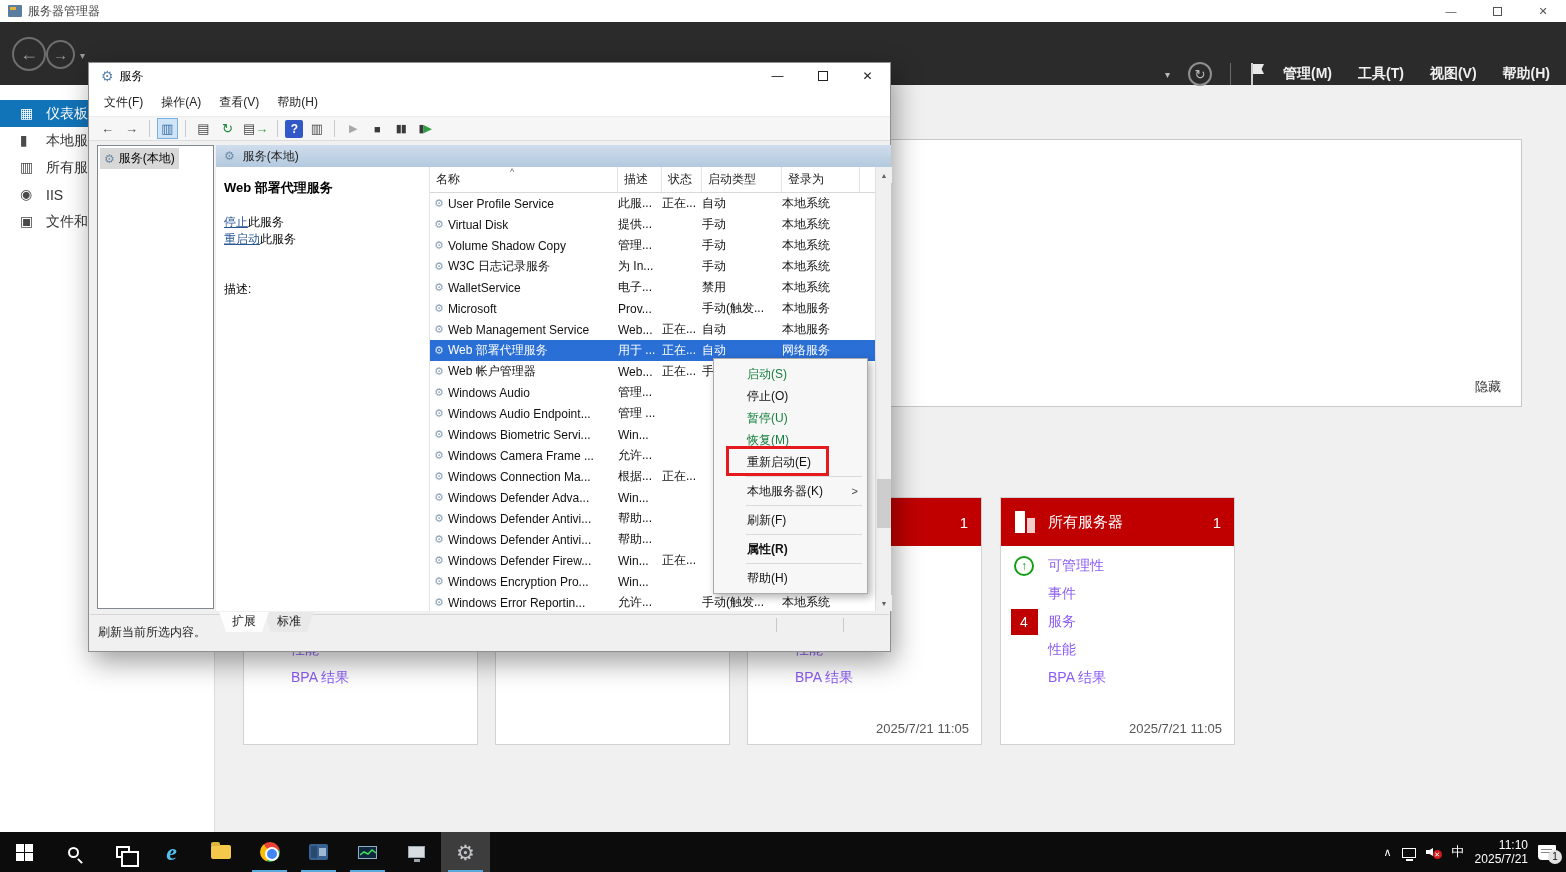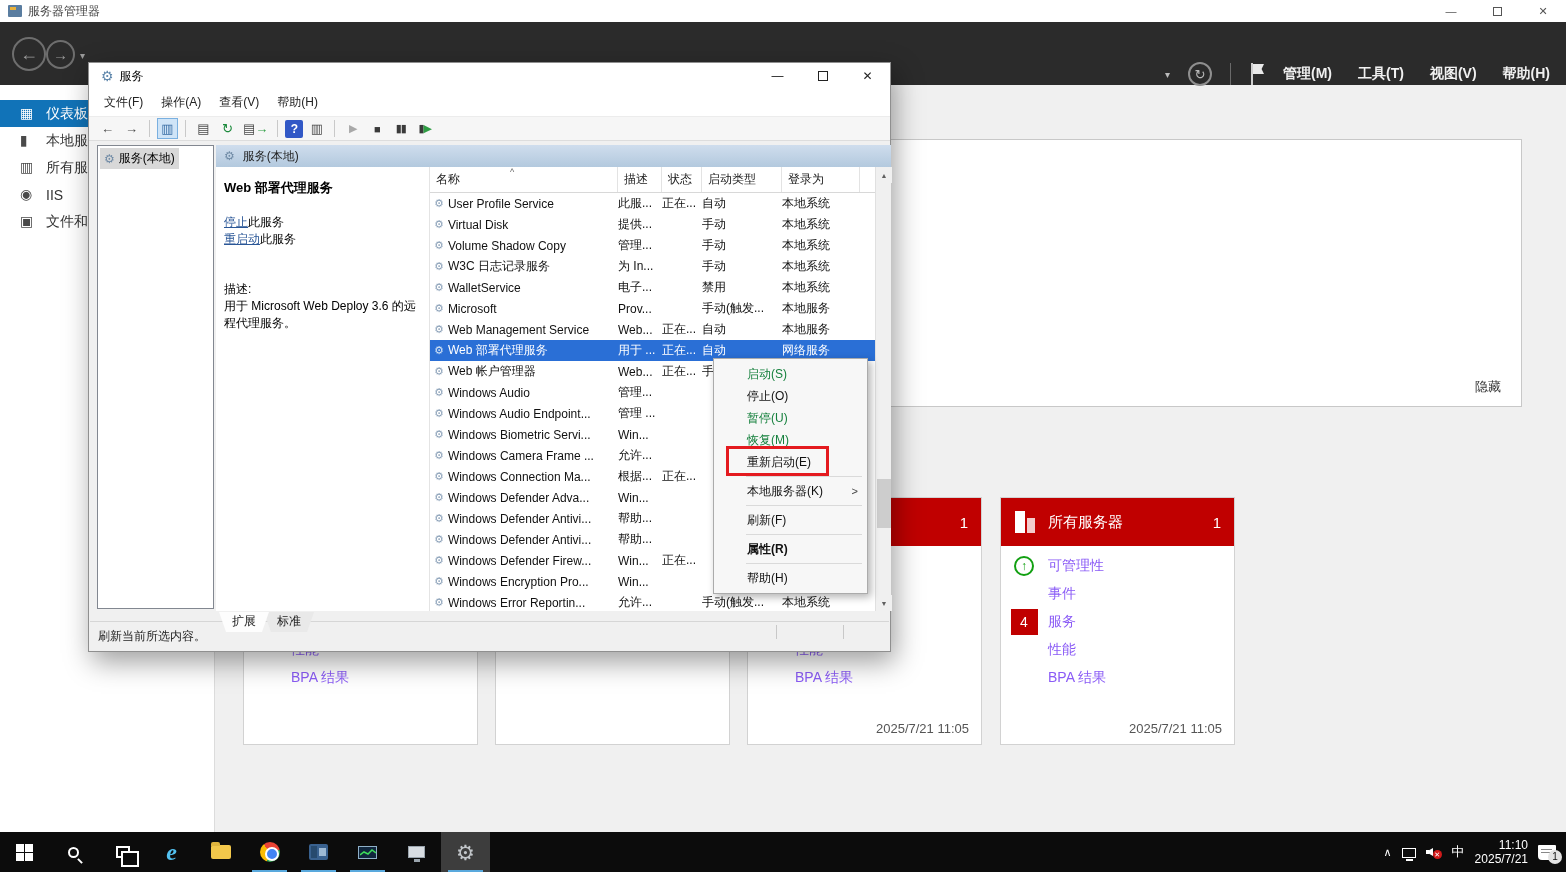--- a/index.html
+++ b/index.html
@@ -108,21 +108,21 @@
 
   .sbar { position:absolute; right:0; top:22px; width:16px; height:444px; background:#f0f0f0; border-left:1px solid #e0e0e0; }
   .sb-btn { position:absolute; left:0; width:16px; height:16px; display:flex; align-items:center; justify-content:center; font-size:7px; color:#606060; background:#f0f0f0; }
   .sb-up{ top:0; } .sb-down{ bottom:0; }
   .sb-thumb { position:absolute; left:1px; top:312px; width:14px; height:49px; background:#cdcdcd; }
 
   .tabstrip { position:absolute; left:130px; top:548px; right:2px; height:20px; }
   .tab { position:relative; display:inline-block; height:20px; padding:1px 13px 0 13px; margin-right:-5px; font-size:12px; color:#222; clip-path:polygon(0 0,100% 0,calc(100% - 7px) 100%,7px 100%); filter:drop-shadow(0 1px 0.5px #9a9a9a); }
   .tab.on { background:#fdfdfd; z-index:2; }
   .tab.off { background:#e9e9e9; z-index:1; }
-  .statusbar { position:absolute; left:1px; right:1px; bottom:1px; height:29px; background:#f0f0f0; border-top:1px solid #d6d6d6; font-size:12px; color:#222; display:flex; align-items:center; padding-left:8px; }
+  .statusbar { position:absolute; left:1px; right:1px; bottom:1px; height:36px; background:#f0f0f0; border-top:1px solid #d6d6d6; font-size:12px; color:#222; display:flex; align-items:center; padding-left:8px; }
   .st-sep { position:absolute; top:3px; width:1px; height:14px; background:#c8c8c8; }
 
   
   .ctx { position:absolute; left:713px; top:358px; width:155px; background:#f7f7f7; border:1px solid #ababab; box-shadow:3px 3px 8px rgba(0,0,0,.3); z-index:20; padding:4px 0; }
   .ctx-item { position:relative; height:22px; display:flex; align-items:center; padding-left:33px; font-size:12px; color:#111; }
   .ctx-item.dis { color:#15803d; }
   .ctx-item.bold { font-weight:bold; }
   .ctx-sub { position:absolute; right:9px; font-size:11px; color:#444; }
   .ctx-sep { height:1px; background:#dadada; margin:3px 5px 3px 32px; }
   .annotation { position:absolute; left:12px; top:87px; width:103px; height:30px; border:3px solid #e41a1f; z-index:5; }
@@ -427,21 +427,20 @@
       <div class="banner">
         <span class="tree-gear">⚙</span>
         <span>服务(本地)</span>
       </div>
 
       <div class="pane">
         <div class="pane-name">Web 部署代理服务</div>
         <div class="pane-link1"><span class="link-action">停止</span><span>此服务</span></div>
         <div class="pane-link2"><span class="link-action">重启动</span><span>此服务</span></div>
         <div class="pane-desclabel">描述:</div>
-        <div class="pane-desc">用于 Microsoft Web Deploy 3.6 的远程代理服务。</div>
       </div>
 
       <div class="list">
         <div class="lhead" id="list-head">
           <span class="sortcaret">^</span>
         <span class="hc c0">名称</span>
             <span class="hc c1">描述</span>
             <span class="hc c2">状态</span>
             <span class="hc c3">启动类型</span>
             <span class="hc c4">登录为</span>

